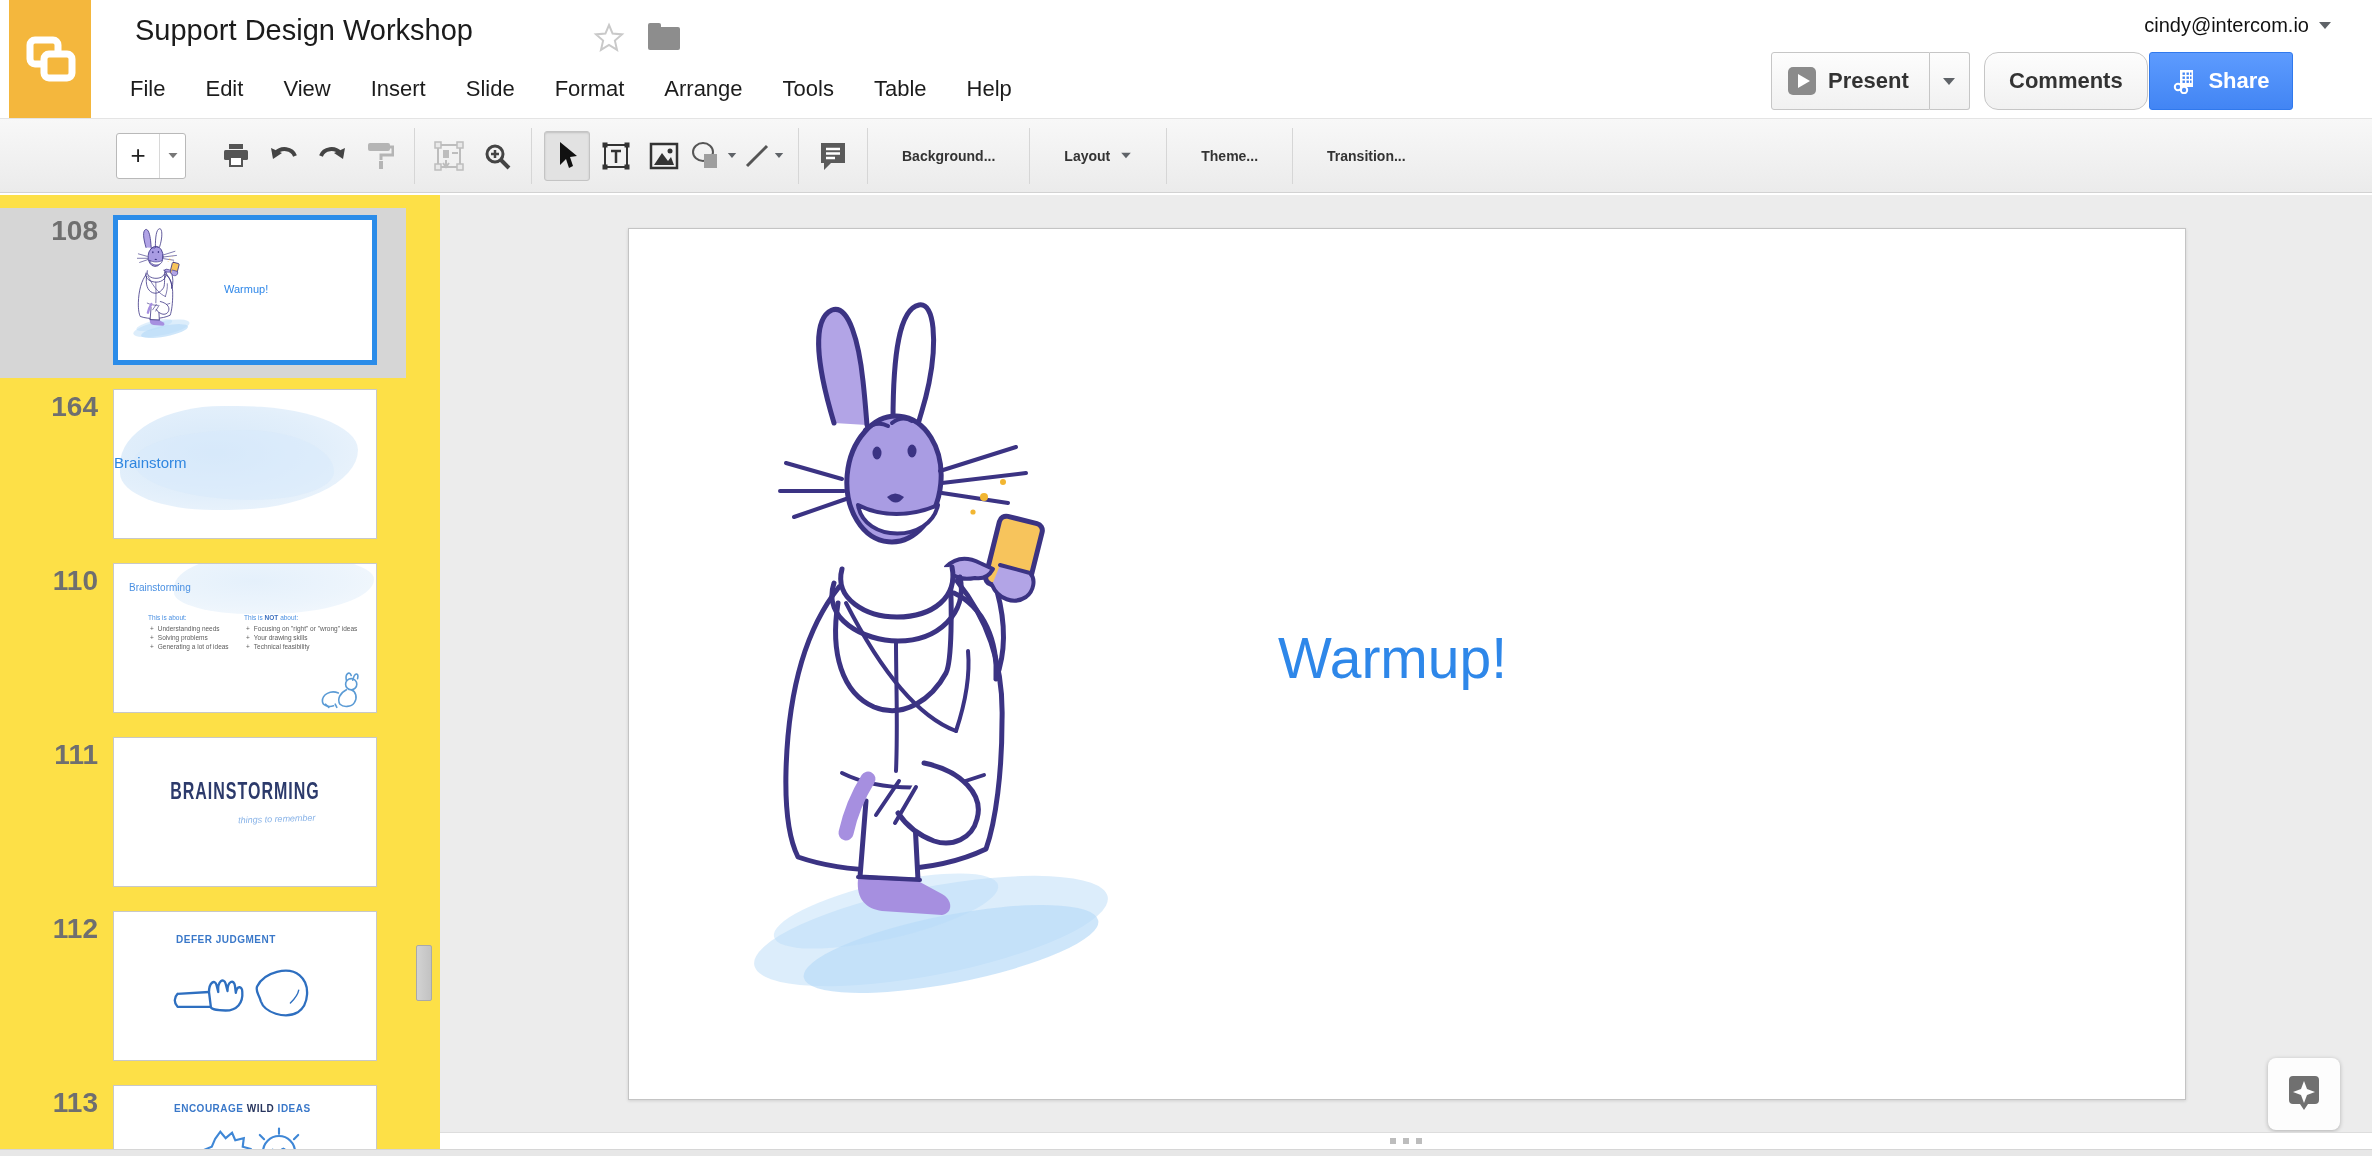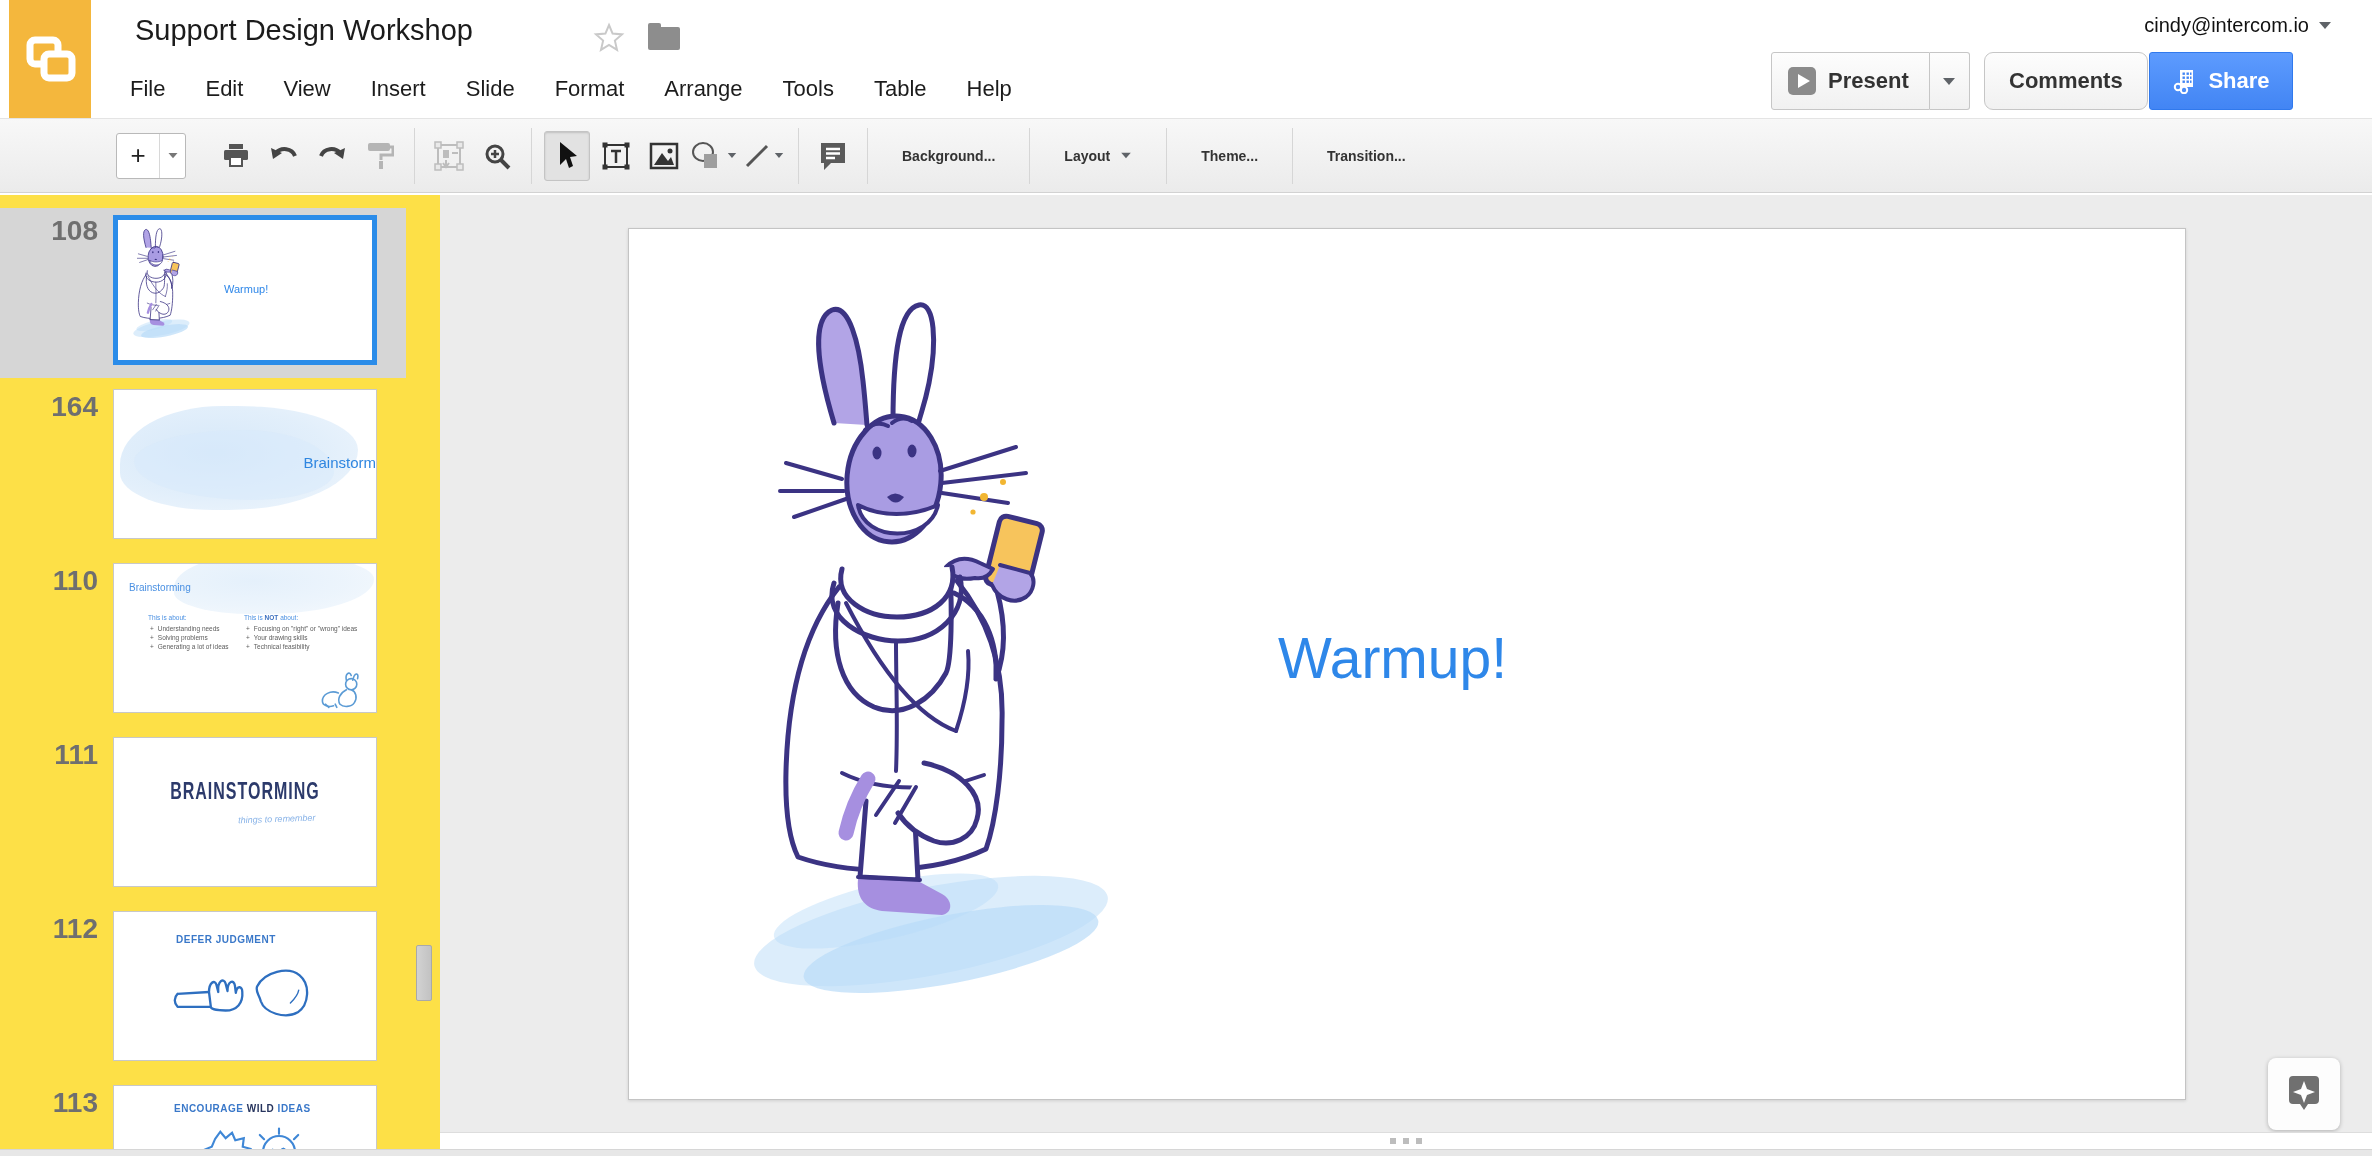--- a/index.html
+++ b/index.html
@@ -11,21 +11,21 @@
   #logo{position:absolute;left:0;top:0;width:82px;height:118px;background:#f4b73d;}
   #logo svg{position:absolute;left:17px;top:36px;}
   #doc-title{position:absolute;left:126px;top:14px;font-size:29px;color:#1b1b1b;white-space:nowrap;}
   #star{position:absolute;left:584px;top:22px;}
   #folder{position:absolute;left:639px;top:27px;width:32px;height:23px;background:#8d8d8d;border-radius:2px;}
   #folder:before{content:"";position:absolute;left:0;top:-4px;width:13px;height:6px;background:#8d8d8d;border-radius:2px 2px 0 0;}
   #menubar{position:absolute;left:121px;top:76px;display:flex;gap:40px;font-size:22px;color:#1c1c1c;}
   #menubar .menu-item{cursor:default;}
   #account{position:absolute;right:50px;top:14px;display:flex;align-items:center;gap:10px;font-size:20px;color:#111;}
   .caret-down{width:0;height:0;border-left:6px solid transparent;border-right:6px solid transparent;border-top:7px solid #5f6368;}
-  .btn{box-sizing:border-box;height:58px;display:flex;align-items:center;border:1px solid #c6c6c6;border-radius:9px;
+  .btn{box-sizing:border-box;height:58px;display:flex;align-items:center;border:1px solid #c6c6c6;border-radius:14px;
        background:linear-gradient(#fdfdfd,#f1f1f1);font-size:22px;font-weight:bold;color:#333;}
   #present-group{position:absolute;left:1762px;top:52px;}
   #present-main{padding:0 20px 0 16px;gap:12px;border-radius:3px 0 0 3px;}
   #present-caret{width:40px;justify-content:center;border-left:none;border-radius:0 3px 3px 0;}
   #present-group{display:flex;}
   #play-badge{width:28px;height:28px;background:#8b8b8b;border-radius:5px;display:flex;align-items:center;justify-content:center;}
   #play-badge:after{content:"";margin-left:3px;width:0;height:0;border-top:7px solid transparent;border-bottom:7px solid transparent;border-left:12px solid #fff;}
   #comments-btn{position:absolute;left:1975px;top:52px;padding:0 24px;}
   #share-btn{position:absolute;left:2140px;top:52px;width:144px;height:58px;box-sizing:border-box;
              background:linear-gradient(#5d9bfe,#4285f4);border:1px solid #3079ed;border-radius:3px;
@@ -386,21 +386,21 @@
         </svg>
       <div style="position:absolute;left:106px;top:63px;font-size:11px;color:#2e87e9">Warmup!</div>
     </div>
   </div>
 
   <div class="slide-num" style="top:196px">164</div>
   <div class="thumb" style="top:194px">
     <div class="thumb-inner">
       <div class="wash" style="left:6px;top:16px;width:238px;height:104px"></div>
       <div class="wash2" style="left:20px;top:40px;width:200px;height:70px"></div>
-      <div class="thumb-blue-title" style="position:absolute;left:0;right:0;top:64px;text-align:right;font-size:15px">Brainstorm</div>
+      <div class="thumb-blue-title" style="position:absolute;left:0;right:0;top:64px;text-align:left;font-size:15px">Brainstorm</div>
     </div>
   </div>
 
   <div class="slide-num" style="top:370px">110</div>
   <div class="thumb" style="top:368px">
     <div class="thumb-inner">
       <div class="wash" style="left:60px;top:-10px;width:200px;height:60px;opacity:.55"></div>
       <div class="t110-title">Brainstorming</div>
       <div class="t110-col" style="left:34px">This is about:</div>
       <div class="t110-items" style="left:36px">

